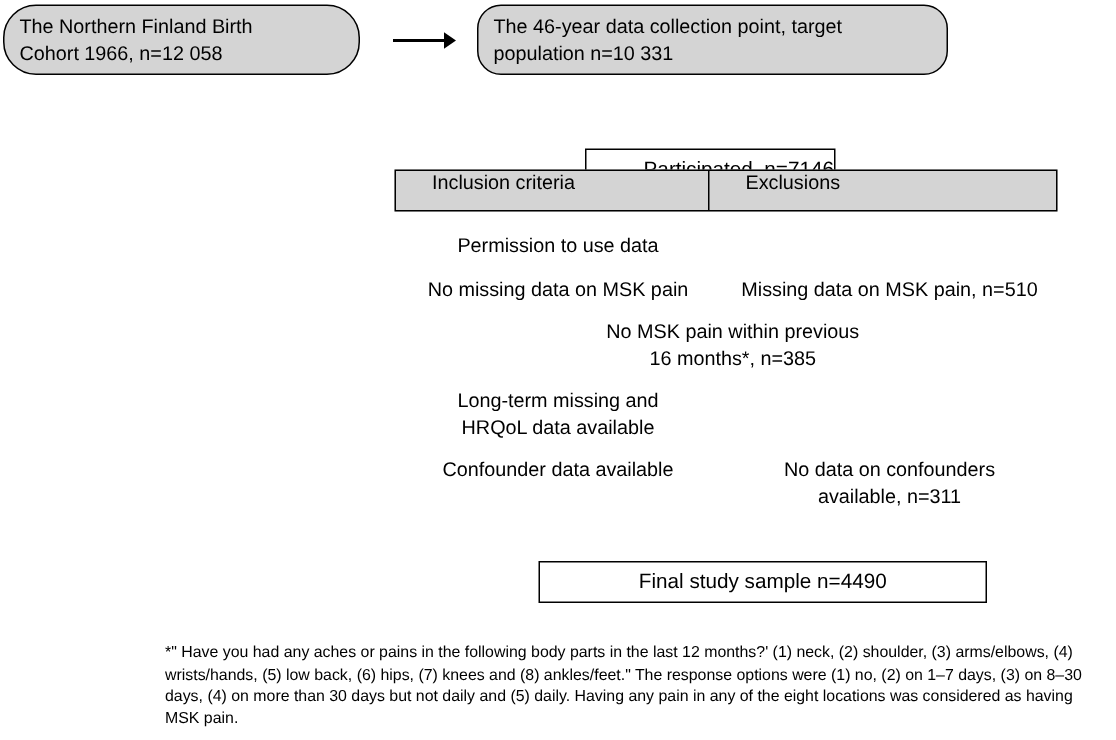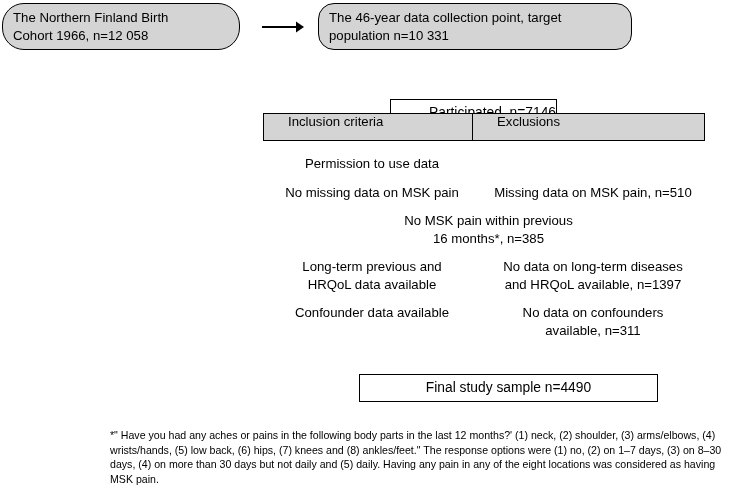--- a/index.html
+++ b/index.html
@@ -156,24 +156,22 @@
       <div class="cell col-a">No missing data on MSK pain</div>
       <div class="cell col-b">Missing data on MSK pain, n=510</div>
     </div>
 
     <div class="trow">
       <div class="cell col-b">No MSK pain within previous
 16 months*, n=385</div>
     </div>
 
     <div class="trow">
-      <div class="cell col-a">Long-term previous and
+      <div class="cell col-a">Long-term missing and
 HRQoL data available</div>
-      <div class="cell col-b">No data on long-term diseases
-and HRQoL available, n=1397</div>
     </div>
 
     <div class="trow">
       <div class="cell col-a">Confounder data available</div>
       <div class="cell col-b">No data on confounders
 available, n=311</div>
     </div>
 
   </div>
 </div>

